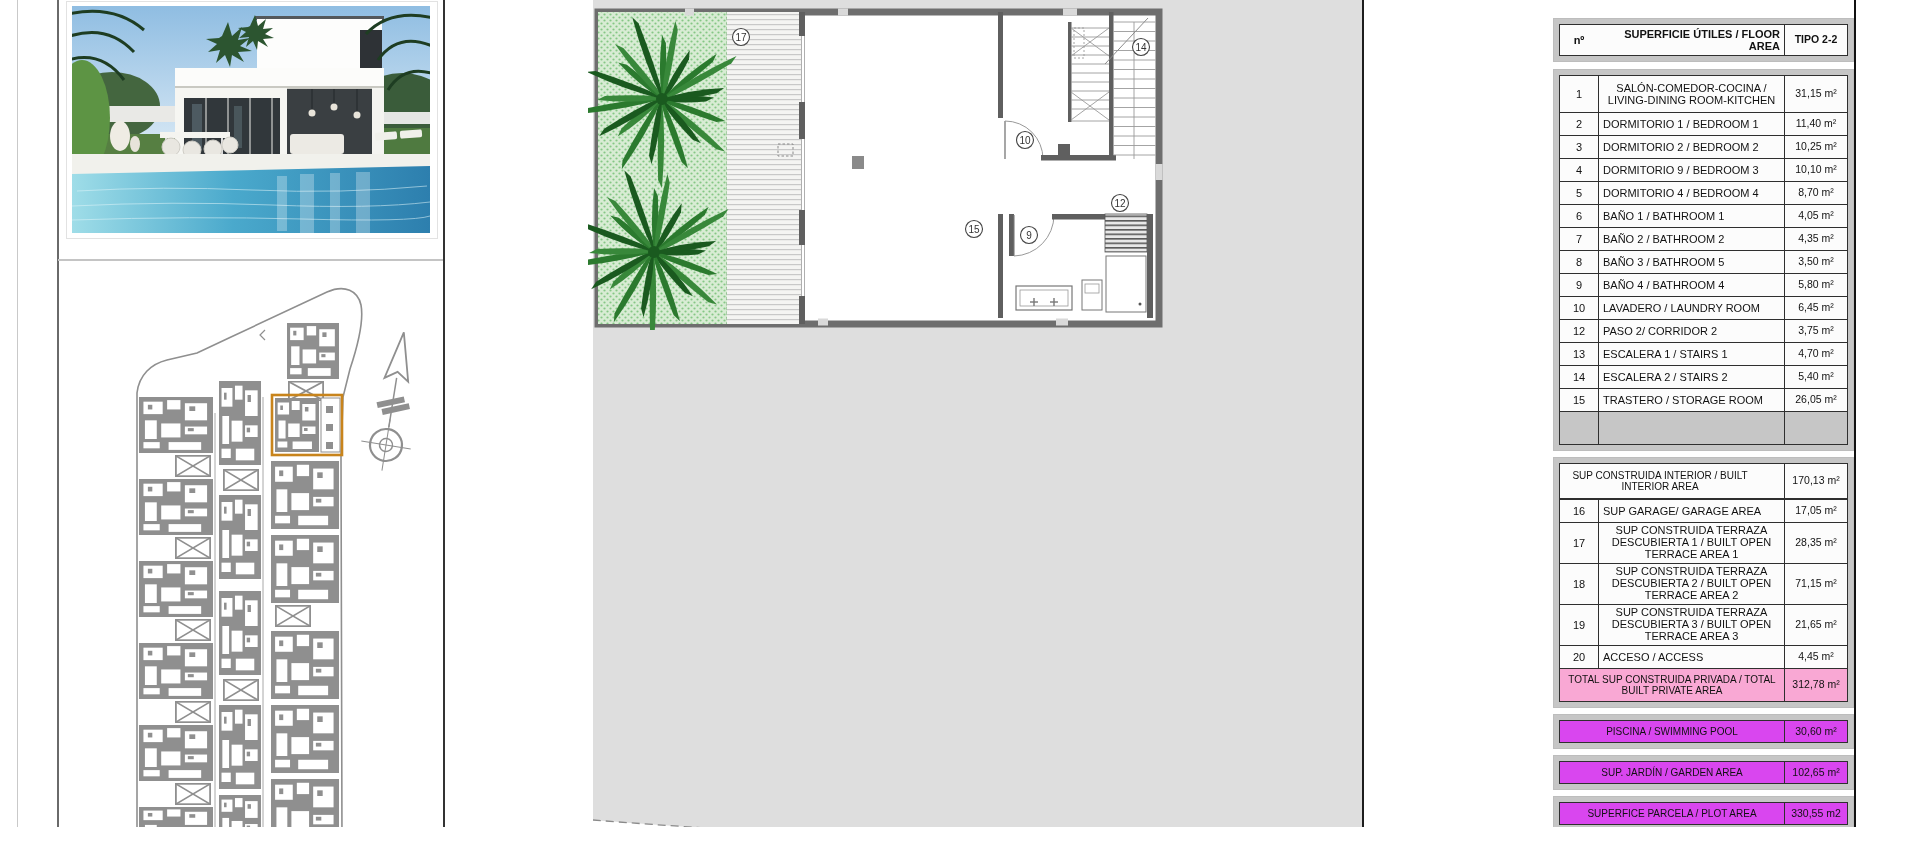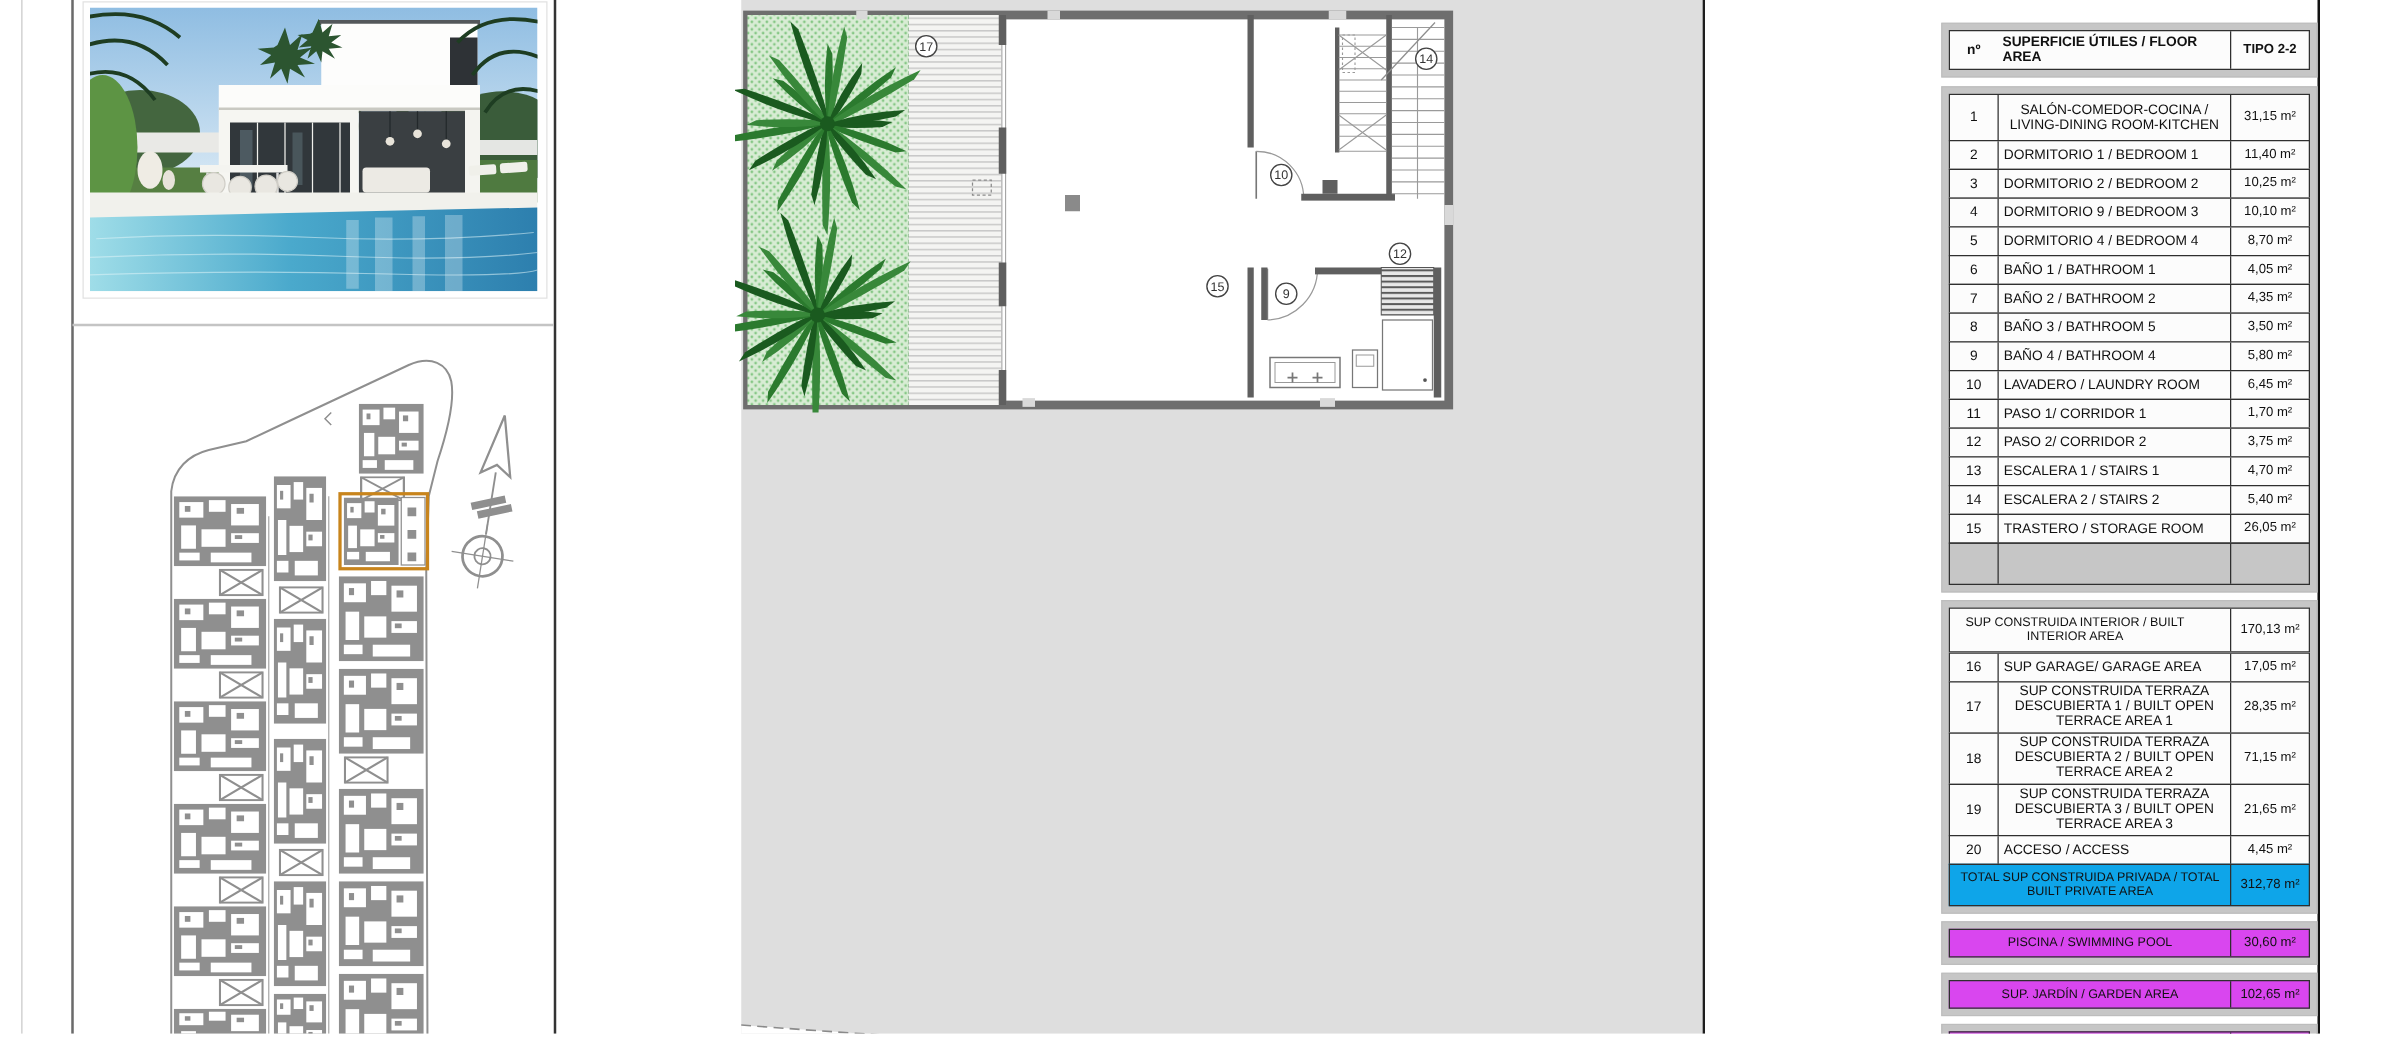--- a/index.html
+++ b/index.html
@@ -16,21 +16,21 @@
   .tc.num{width:38px;flex:none;border-right:1px solid #2f2f2f;}
   .tc.desc{flex:1;justify-content:flex-start;text-align:center;padding:1px 4px;}
   .tc.val{width:62px;flex:none;border-left:1px solid #2f2f2f;font-size:10.5px;}
   .trow.h2{height:36px;} .trow.h1{height:22px;} .trow.h3{height:40px;}
   .trow.h3 .tc.desc{font-size:11px;line-height:1.08;}
   .trow.header-row{height:30px;font-weight:bold;font-size:11px;}
   .trow.header-row .tc.num{border-right:none;}
   .trow.gray{background:#d946ef;}
   .trow.span .tc.desc{justify-content:center;text-align:center;font-size:10px;}
   .trow.empty{height:32px;background:transparent;}
-  .trow.total{height:32px;background:#0ea5e9;}
+  .trow.total{height:32px;background:#f9a8d4;}
   .trow.total .tc.desc{justify-content:center;text-align:center;font-size:10px;}
   .sumrow{height:21px;font-size:10.5px;}
 </style>
 </head>
 <body>
 
 <div id="sheet">
 
   <div class="vline" style="left:17px;width:1px;background:#c9c9c9;"></div>
   <div class="vline" style="left:57px;width:2px;background:#6a6a6a;"></div>
@@ -415,21 +415,21 @@
         <circle cx="441" cy="231" r="8.5" fill="#fff" stroke="#444" stroke-width="1.1"></circle>
         <text x="441" y="234.5">9</text>
       </g>
     </g>
   </svg>
 
   <div id="area-table">
     <div class="tblock">
       <div class="trow header-row">
         <div class="tc num">nº</div>
-        <div class="tc desc" style="justify-content:center;text-align:left;">SUPERFICIE ÚTILES / FLOOR AREA</div>
+        <div class="tc desc" style="justify-content:center;text-align:right;">SUPERFICIE ÚTILES / FLOOR AREA</div>
         <div class="tc val">TIPO 2-2</div>
       </div>
     </div>
     <div class="tgap"></div>
     <div class="tblock">
       <div id="rows-main">
           <div class="trow h2">
             <div class="tc num">1</div>
             <div class="tc desc">SALÓN-COMEDOR-COCINA / LIVING-DINING ROOM-KITCHEN</div>
             <div class="tc val">31,15 m²</div>
@@ -471,25 +471,20 @@
           </div>
           <div class="trow h1">
             <div class="tc num">9</div>
             <div class="tc desc">BAÑO 4 / BATHROOM 4</div>
             <div class="tc val">5,80 m²</div>
           </div>
           <div class="trow h1">
             <div class="tc num">10</div>
             <div class="tc desc">LAVADERO / LAUNDRY ROOM</div>
             <div class="tc val">6,45 m²</div>
-          </div>
-          <div class="trow h1">
-            <div class="tc num">11</div>
-            <div class="tc desc">PASO 1/ CORRIDOR 1</div>
-            <div class="tc val">1,70 m²</div>
           </div>
           <div class="trow h1">
             <div class="tc num">12</div>
             <div class="tc desc">PASO 2/ CORRIDOR 2</div>
             <div class="tc val">3,75 m²</div>
           </div>
           <div class="trow h1">
             <div class="tc num">13</div>
             <div class="tc desc">ESCALERA 1 / STAIRS 1</div>
             <div class="tc val">4,70 m²</div>

